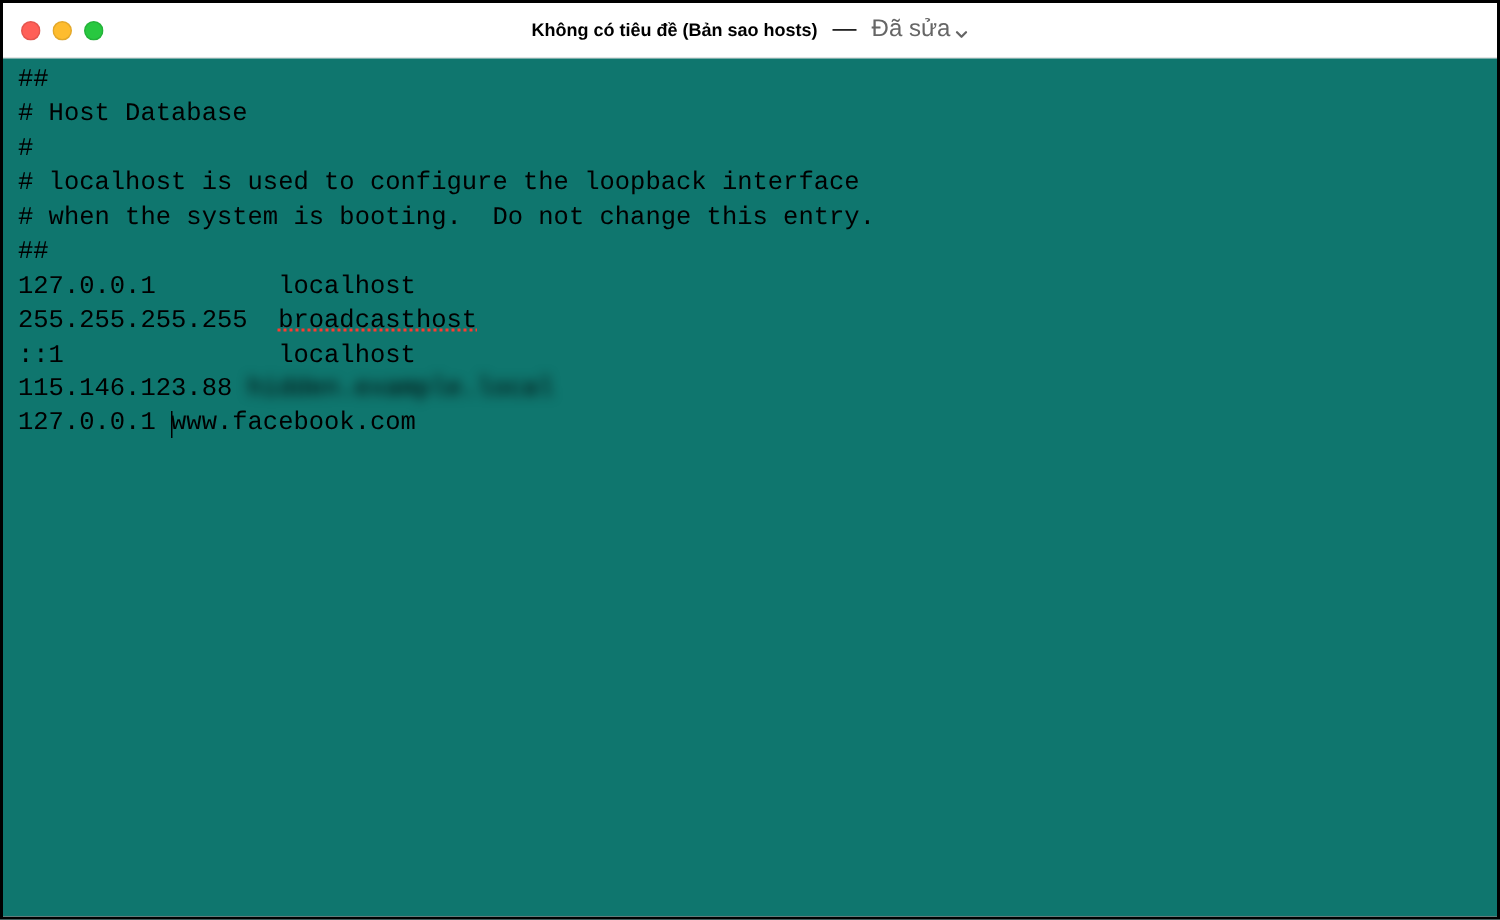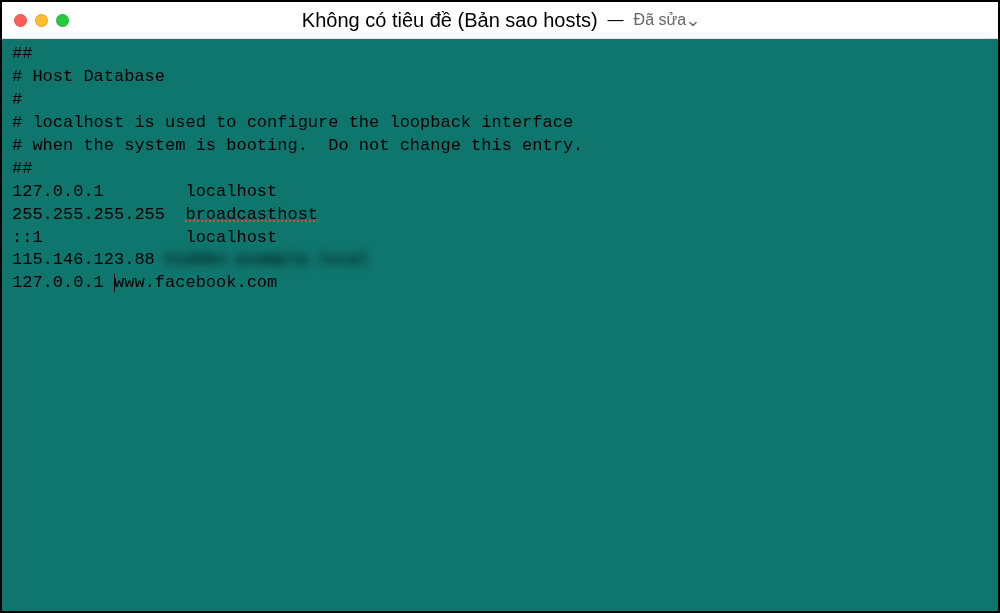--- a/index.html
+++ b/index.html
@@ -60,22 +60,22 @@
       left: 0;
       right: 0;
       display: flex;
       justify-content: center;
       align-items: center;
       pointer-events: none;
       gap: 6px;
     }
     
     .title-text {
-      font-size: 20px;
-      font-weight: 400;
+      font-size: 12px;
+      font-weight: 700;
       color: #000;
     }
     
     .title-separator {
       font-size: 16px;
       font-weight: 400;
       color: #000;
       margin: 0 4px;
     }
     

